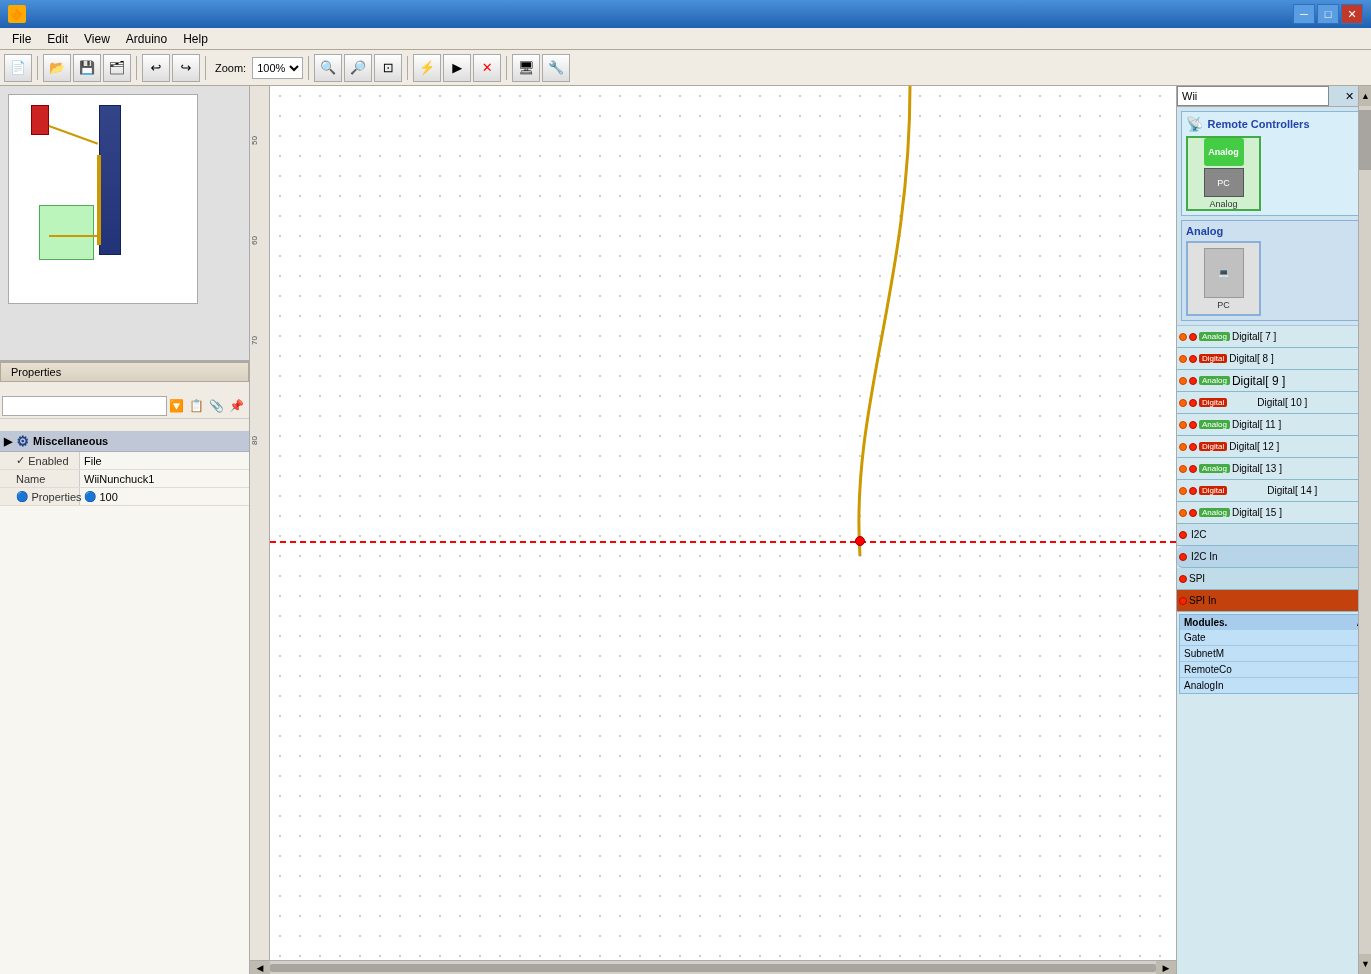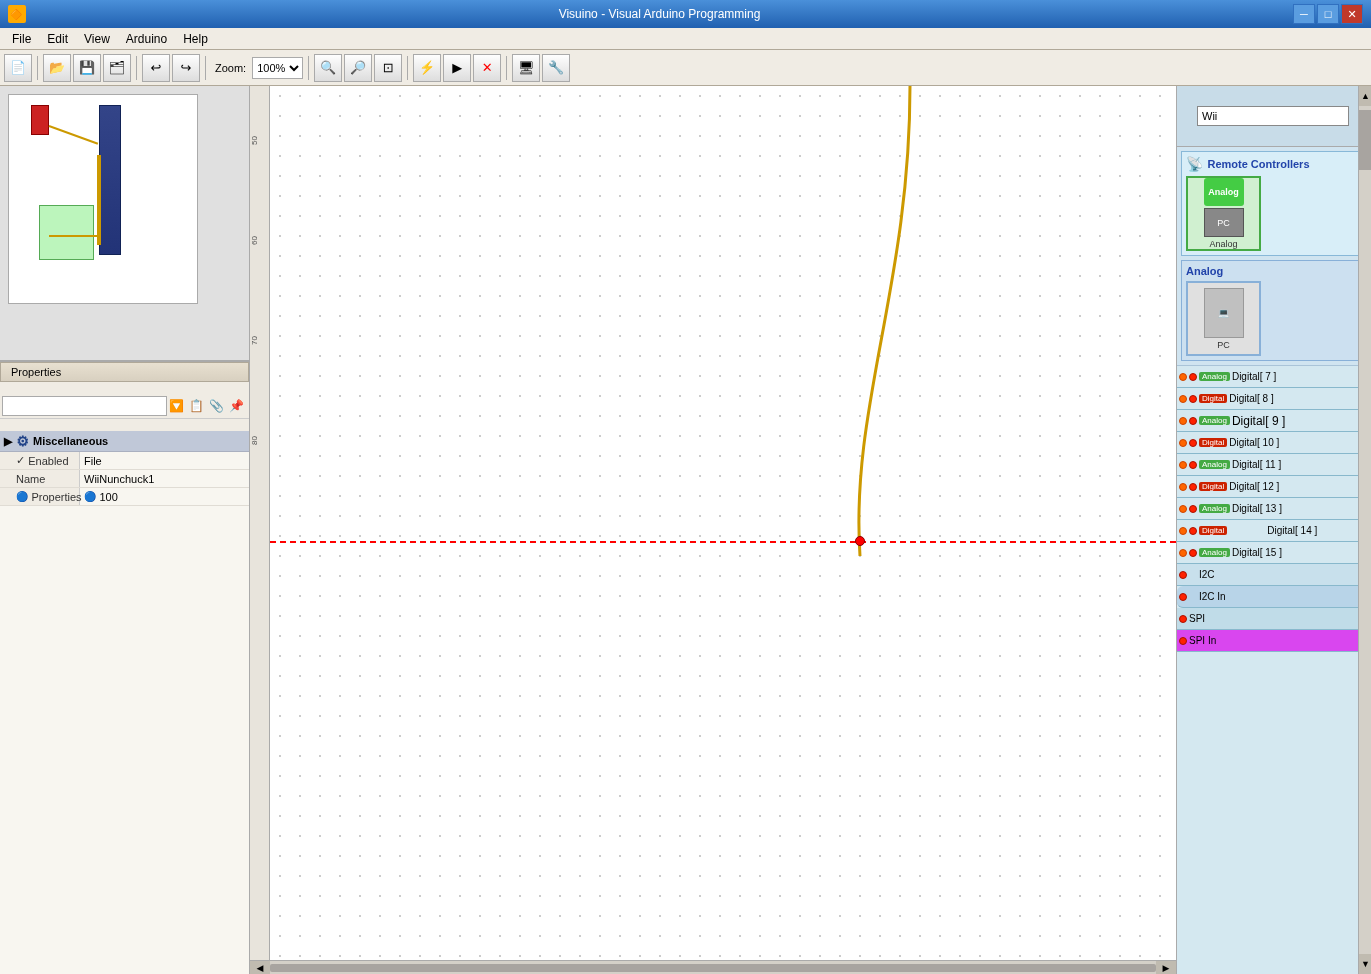--- a/index.html
+++ b/index.html
@@ -95,32 +95,32 @@
 
     
     .red-dashed-line {
       position: absolute; left: 0; right: 0; height: 2px;
       border-top: 2px dashed red; pointer-events: none;
     }
 
     
     .right-panel { width: 195px; background: #d4e8f0; border-left: 1px solid #aaa; display: flex; flex-direction: column; }
     .right-search {
-      padding: 20px; display: flex; align-items: center; gap: 16px;
+      padding: 0; display: flex; align-items: center; gap: 16px;
       background: #c8dce8; border-bottom: 1px solid #aaa;
     }
     .right-search-input { flex: 1; height: 20px; border: 1px solid #888; font-size: 11px; padding: 0 4px; }
     .right-search-btn { width: 18px; height: 18px; background: none; border: none; cursor: pointer; font-size: 11px; }
 
     
     .component-list { flex: 1; overflow-y: auto; overflow-x: hidden; }
     .pin-row { display: flex; align-items: center; height: 22px; border-bottom: 1px solid #88b8cc; padding: 0 2px; gap: 2px; }
     .pin-badge-analog { background: #44aa44; color: white; font-size: 8px; padding: 0 3px; border-radius: 2px; }
     .pin-badge-digital { background: #cc2200; color: white; font-size: 8px; padding: 0 3px; border-radius: 2px; }
-    .i2c-row { display: flex; align-items: center; height: 22px; border-bottom: 1px solid #88b8cc; padding: 0 2px; gap: 12px; background: #c8e0ec; }
+    .i2c-row { display: flex; align-items: center; height: 22px; border-bottom: 1px solid #88b8cc; padding: 0 2px; gap: 4px; background: #c8e0ec; }
     .spi-row { display: flex; align-items: center; height: 22px; border-bottom: 1px solid #88b8cc; padding: 0 2px; gap: 2px; background: #c0dce8; }
 
     
     ::-webkit-scrollbar { width: 12px; height: 12px; }
     ::-webkit-scrollbar-track { background: #d4d0c8; }
     ::-webkit-scrollbar-thumb { background: #a0a0a0; border: 1px solid #888; }
 
     
     .canvas-main {
       background-color: white;
@@ -136,21 +136,20 @@
   </style>
 </head>
 <body>
 
 <div class="title-bar">
   <div class="title-bar-left">
     <div class="app-icon">
         <span>🔶</span>
       </div>
   </div>
-  <div class="title-bar-title">Visuino - Visual Arduino Programming</div>
   <div class="title-bar-controls">
     <button class="title-btn">─</button>
     <button class="title-btn">□</button>
     <button class="title-btn close">✕</button>
   </div>
 </div>
 
 <div class="menu-bar">
   <span class="menu-item">File</span>
   <span class="menu-item">Edit</span>
@@ -344,21 +343,21 @@
       <div class="pin-row">
         <div style="width:8px;height:8px;background:#ff6600;border-radius:50%;border:1px solid #cc4400;"></div>
         <div style="width:8px;height:8px;background:#ff2200;border-radius:50%;border:1px solid #aa1100;"></div>
         <span class="pin-badge-analog">Analog</span>
         <span style="flex:1;font-size:12px;">Digital[ 9 ]</span>
       </div>
       <div class="pin-row">
         <div style="width:8px;height:8px;background:#ff6600;border-radius:50%;border:1px solid #cc4400;"></div>
         <div style="width:8px;height:8px;background:#ff2200;border-radius:50%;border:1px solid #aa1100;"></div>
         <span class="pin-badge-digital">Digital</span>
-        <span style="flex:1;font-size:10px;">Digital[ 10 ]</span>
+        <span style="flex:1;font-size:10px;margin-left:28px;">Digital[ 10 ]</span>
       </div>
       <div class="pin-row">
         <div style="width:8px;height:8px;background:#ff6600;border-radius:50%;border:1px solid #cc4400;"></div>
         <div style="width:8px;height:8px;background:#ff2200;border-radius:50%;border:1px solid #aa1100;"></div>
         <span class="pin-badge-analog">Analog</span>
         <span style="flex:1;font-size:10px;">Digital[ 11 ]</span>
       </div>
       <div class="pin-row">
         <div style="width:8px;height:8px;background:#ff6600;border-radius:50%;border:1px solid #cc4400;"></div>
         <div style="width:8px;height:8px;background:#ff2200;border-radius:50%;border:1px solid #aa1100;"></div>
@@ -390,25 +389,43 @@
       </div>
       <div class="i2c-row" style="background:#b8d4e8;border-radius:6px;">
         <div style="width:8px;height:8px;background:#ff2200;border-radius:50%;border:1px solid #aa1100;"></div>
         <span style="font-size:10px;flex:1;">I2C In</span>
       </div>
 
       <div class="spi-row">
         <div style="width:8px;height:8px;background:#ff2200;border-radius:50%;border:1px solid #aa1100;"></div>
         <span style="font-size:10px;flex:1;">SPI</span>
       </div>
-      <div class="spi-row" style="background:#d946ef;justify-content:center;">
+      <div class="spi-row" style="background:#c2410c;justify-content:center;">
         <div style="width:8px;height:8px;background:#ff2200;border-radius:50%;border:1px solid #aa1100;"></div>
         <span style="font-size:10px;flex:1;">SPI In</span>
       </div>
 
+      <div style="background:#c0e0f8; border:1px solid #88b8d8; margin:2px; font-size:10px;">
+        <div style="background:#a8ccec; padding:2px 4px; font-weight:bold; font-size:10px; display:flex; justify-content:space-between;">
+          <span>Modules.</span>
+          <span>A</span>
+        </div>
+        <div style="padding:2px 4px; border-bottom:1px solid #a0c8e0;">
+          <span>Gate</span>
+        </div>
+        <div style="padding:2px 4px; border-bottom:1px solid #a0c8e0;">
+          <span>SubnetM</span>
+        </div>
+        <div style="padding:2px 4px; border-bottom:1px solid #a0c8e0;">
+          <span>RemoteCo</span>
+        </div>
+        <div style="padding:2px 4px;">
+          <span>AnalogIn</span>
+        </div>
+      </div>
     </div>
 
     <div style="position:absolute;right:0;top:0;bottom:0;width:13px;background:#d4d0c8;border-left:1px solid #aaa;">
       <div style="width:13px;height:20px;background:#c0bbb0;display:flex;align-items:center;justify-content:center;font-size:9px;cursor:pointer;">▲</div>
       <div style="flex:1;background:#a8a4a0;height:60px;margin-top:4px;"></div>
       <div style="width:13px;height:20px;background:#c0bbb0;display:flex;align-items:center;justify-content:center;font-size:9px;cursor:pointer;position:absolute;bottom:0;">▼</div>
     </div>
   </div>
 </div>
 

